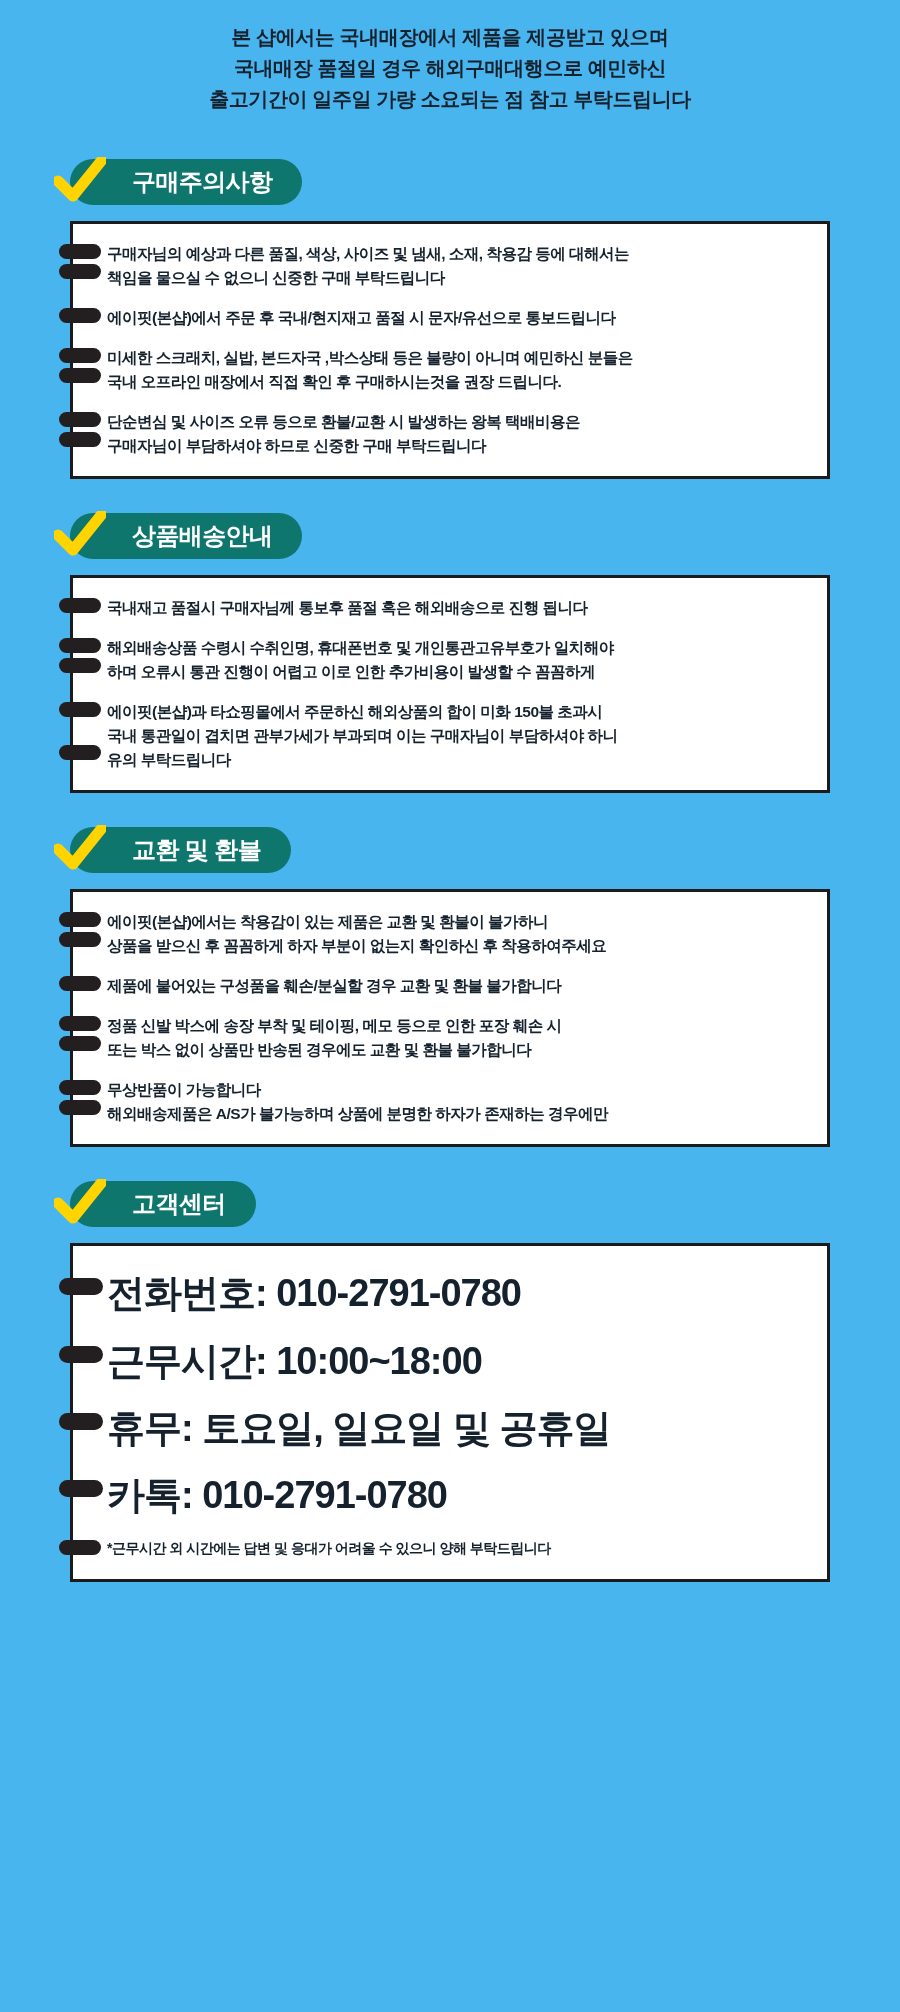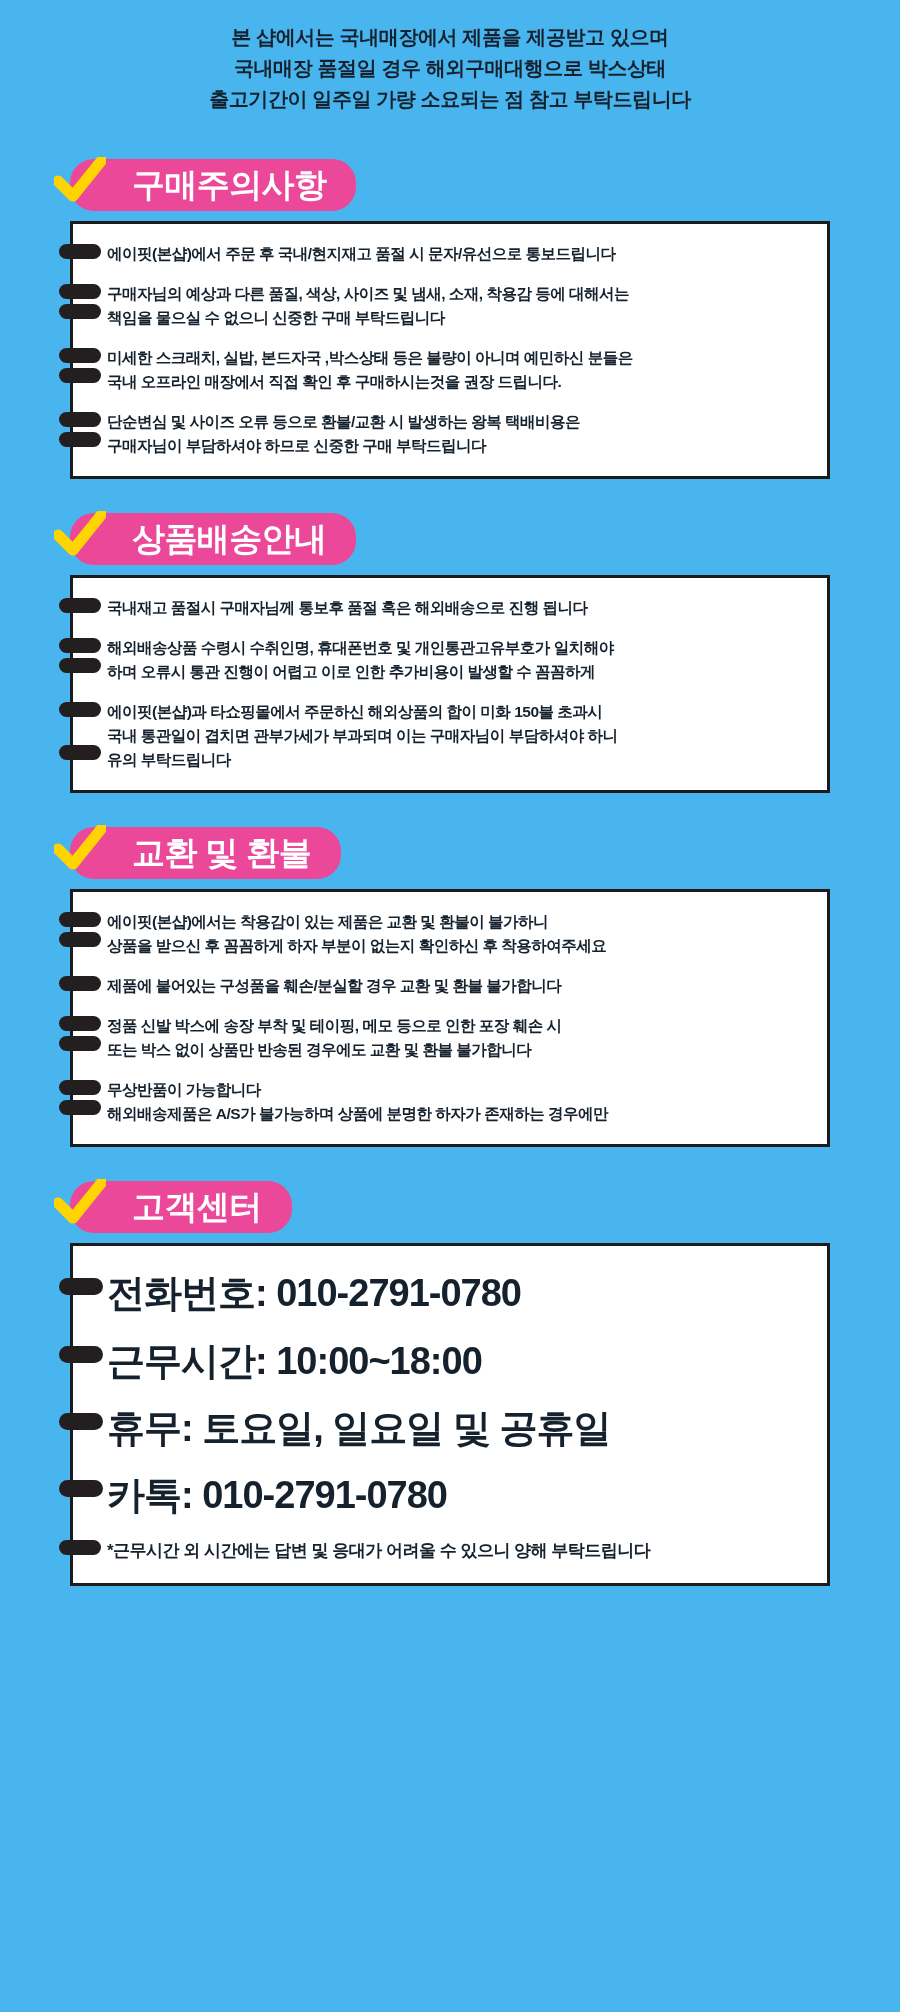--- a/index.html
+++ b/index.html
@@ -32,26 +32,26 @@
   
   .section { margin-top: 34px; }
   .heading-wrap {
     padding-left: 70px;
     position: relative;
     height: 48px;
   }
   .heading-pill {
     display: inline-flex;
     align-items: center;
-    background: #ec4899;
+    background: #0f766e;
     color: #ffffff;
     border-radius: 24px;
-    height: 52px;
+    height: 46px;
     padding: 0 30px 0 62px;
-    font-size: 33px;
+    font-size: 24px;
     font-weight: bold;
     letter-spacing: -0.6px;
     position: relative;
   }
   .check {
     position: absolute;
     left: 54px;
     top: -2px;
     width: 52px;
     height: 46px;
@@ -99,58 +99,58 @@
   
   .box.cc { padding: 22px 20px 20px 34px; }
   .cc .item {
     font-size: 38px;
     line-height: 1.35;
     margin-bottom: 16px;
     letter-spacing: -1px;
   }
   .cc .item .bullet { top: 10px; width: 44px; height: 17px; }
   .cc .item.small {
-    font-size: 17px;
+    font-size: 14px;
     line-height: 1.5;
     letter-spacing: -0.5px;
     margin-bottom: 0;
   }
   .cc .item.small .bullet { top: 2px; width: 42px; height: 15px; }
 </style>
 </head>
 <body>
 
 <div class="page">
 
   <div class="top-notice">
     <span class="line">본 샵에서는 국내매장에서 제품을 제공받고 있으며</span>
-    <span class="line">국내매장 품절일 경우 해외구매대행으로 박스상태</span>
+    <span class="line">국내매장 품절일 경우 해외구매대행으로 예민하신</span>
     <span class="line">출고기간이 일주일 가량 소요되는 점 참고 부탁드립니다</span>
   </div>
 
   <div class="section">
     <div class="heading-wrap">
       <span class="check">
         <svg viewBox="0 0 52 46">
           <path d="M4 24 L19 39 L48 3" fill="none" stroke="#ffd400" stroke-width="11" stroke-linecap="round" stroke-linejoin="round"></path>
         </svg>
       </span>
       <span class="heading-pill">구매주의사항</span>
     </div>
     <div class="box-wrap">
       <div class="box">
-        <div class="item">
-          <span class="bullet"></span>
-          <span class="l">에이핏(본샵)에서 주문 후 국내/현지재고 품절 시 문자/유선으로 통보드립니다</span>
-        </div>
         <div class="item">
           <span class="bullet"></span>
           <span class="bullet second"></span>
           <span class="l">구매자님의 예상과 다른 품질, 색상, 사이즈 및 냄새, 소재, 착용감 등에 대해서는</span>
           <span class="l">책임을 물으실 수 없으니 신중한 구매 부탁드립니다</span>
+        </div>
+        <div class="item">
+          <span class="bullet"></span>
+          <span class="l">에이핏(본샵)에서 주문 후 국내/현지재고 품절 시 문자/유선으로 통보드립니다</span>
         </div>
         <div class="item">
           <span class="bullet"></span>
           <span class="bullet second"></span>
           <span class="l">미세한 스크래치, 실밥, 본드자국 ,박스상태 등은 불량이 아니며 예민하신 분들은</span>
           <span class="l">국내 오프라인 매장에서 직접 확인 후 구매하시는것을 권장 드립니다.</span>
         </div>
         <div class="item">
           <span class="bullet"></span>
           <span class="bullet second"></span>

